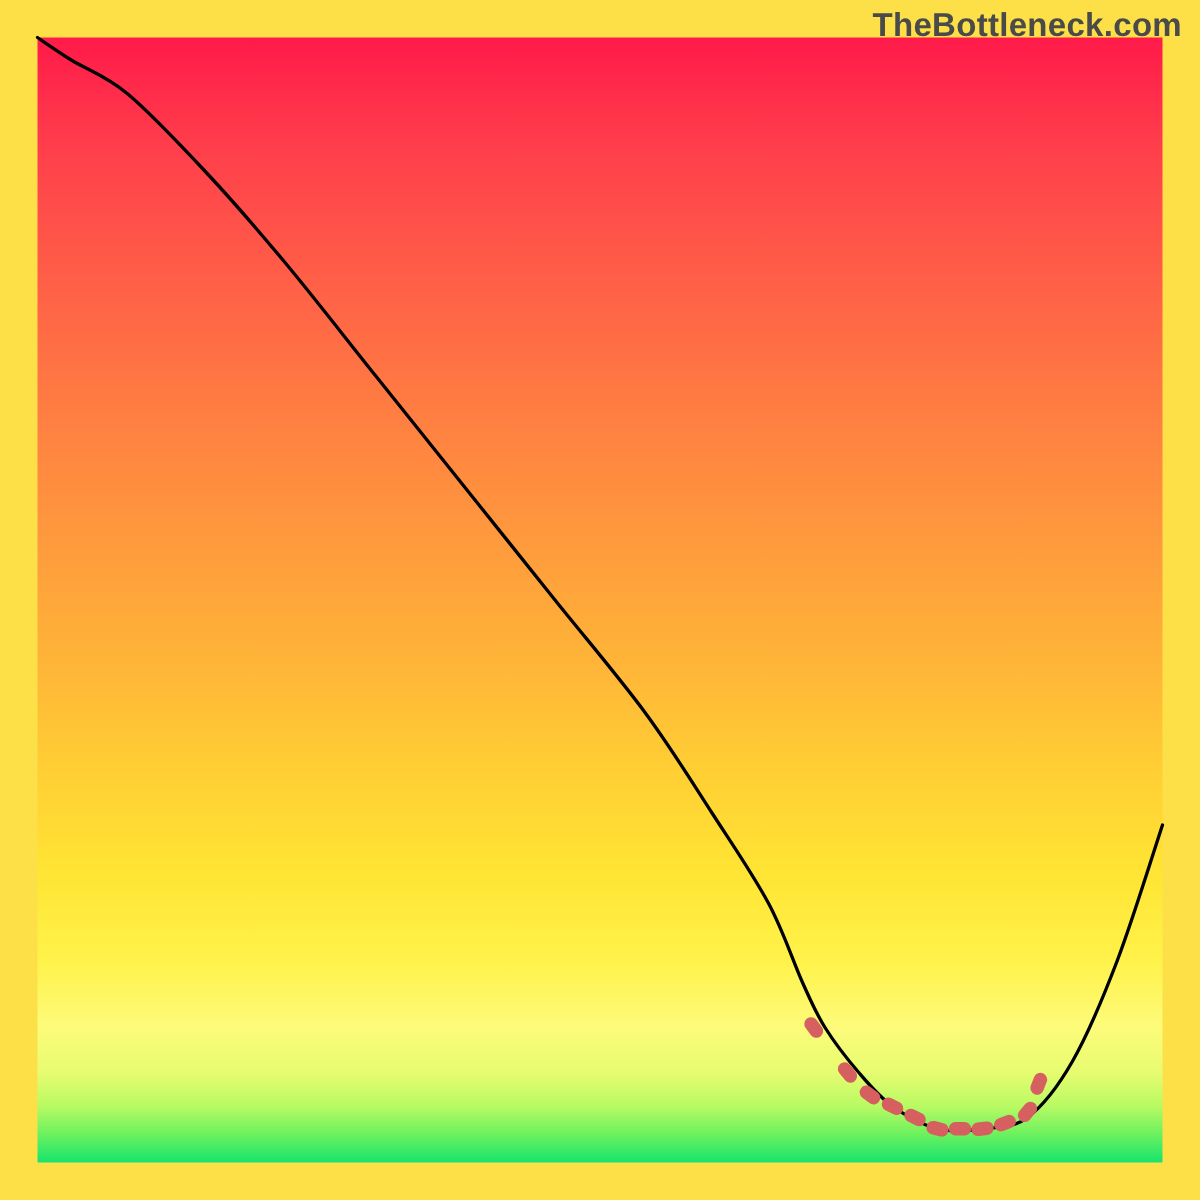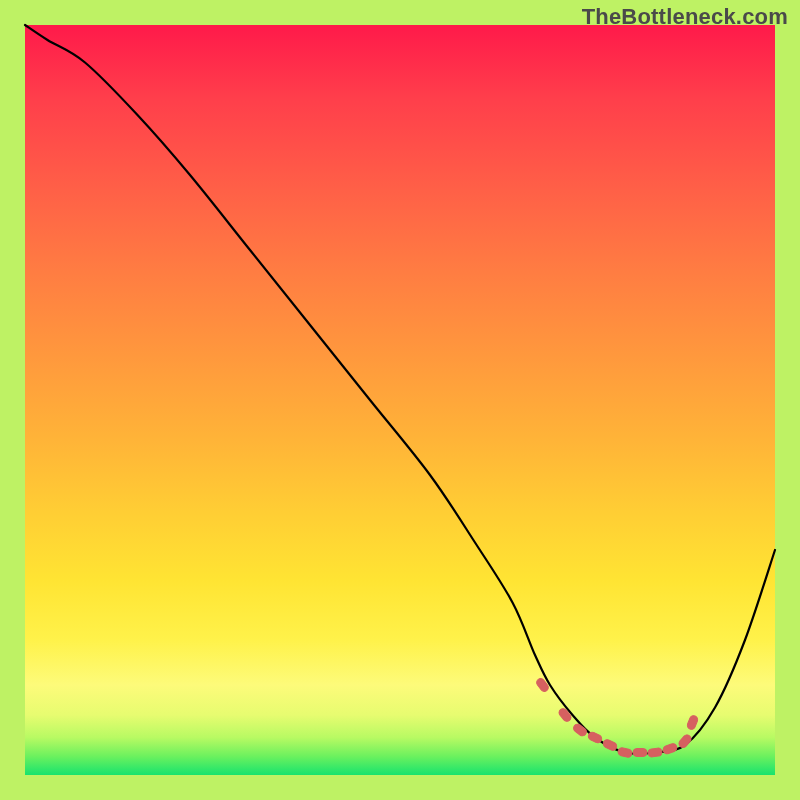--- a/index.html
+++ b/index.html
@@ -1,21 +1,21 @@
 <!DOCTYPE html>
 <html><head>
 <meta charset="utf-8">
 <style>
   * { margin: 0; padding: 0; box-sizing: border-box; }
   html, body { width: 800px; height: 800px; overflow: hidden; background: #000; }
   .stage {
     position: relative;
     width: 800px;
     height: 800px;
-    background: #bef264;
+    background: #fde047;
   }
   .watermark {
     position: absolute;
     top: 4px;
     right: 12px;
     font-family: Arial, Helvetica, sans-serif;
     font-size: 22px;
     font-weight: 600;
     color: #4a4a4a;
     letter-spacing: 0.2px;

